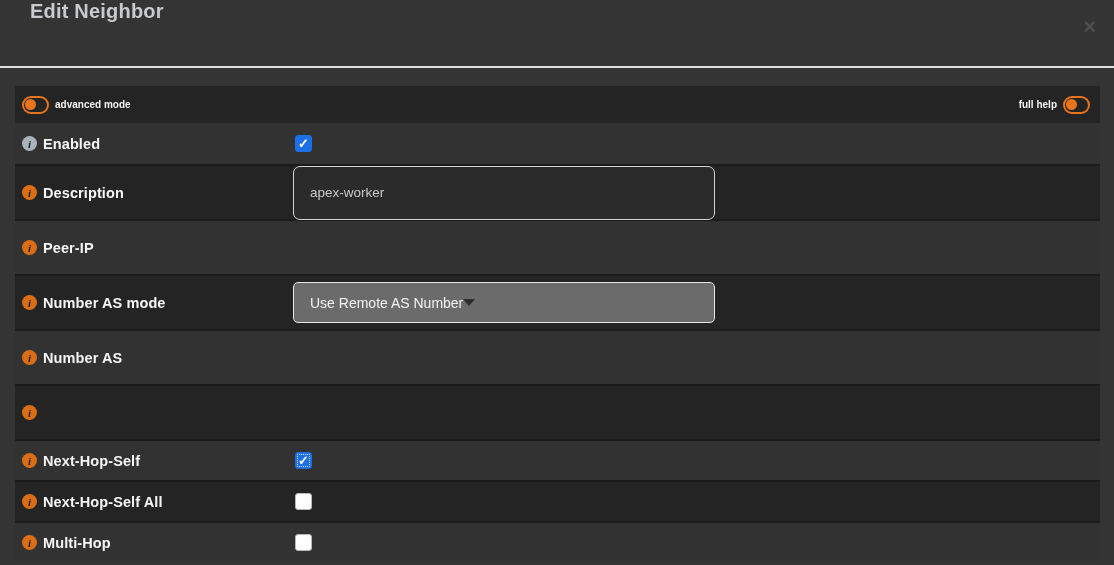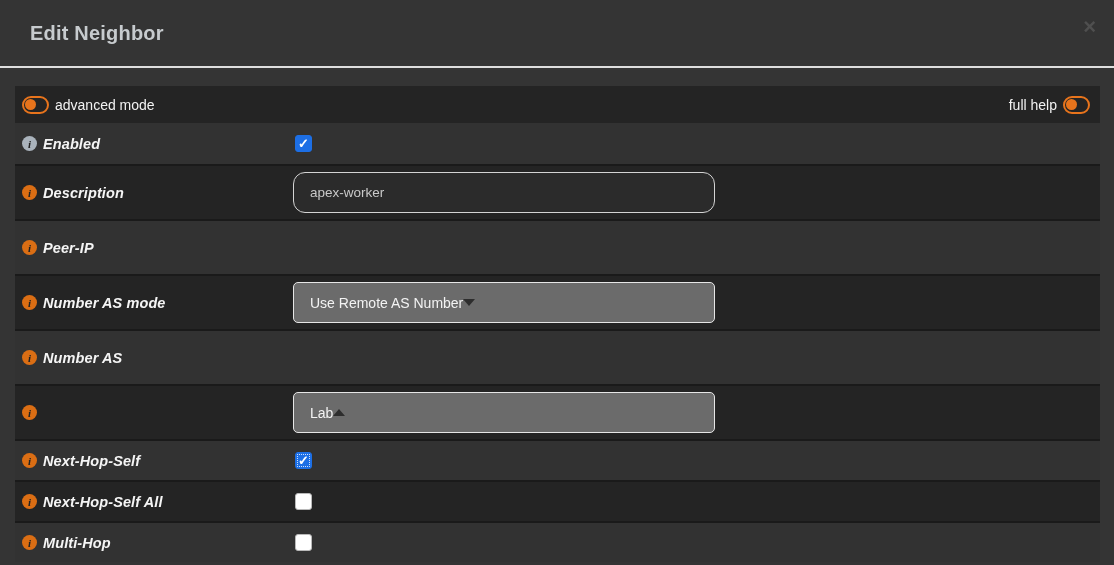--- a/index.html
+++ b/index.html
@@ -9,21 +9,21 @@
     font-family:"Liberation Sans", sans-serif;
     color:#f2f2f2;
   }
   
   .modal-header {
     height:68px;
     background:#343434;
     border-bottom:2px solid #dedede;
     position:relative;
     display:flex;
-    align-items:center;
+    align-items:flex-start;
   }
   .modal-title {
     margin-left:30px;
     font-size:20px;
     font-weight:bold;
     color:#c7cbce;
     letter-spacing:0.2px;
   }
   .close-btn {
     position:absolute;
@@ -61,21 +61,20 @@
   .control-cell {
     flex:1;
     display:flex;
     align-items:center;
   }
   .field-label {
     font-size:14.5px;
     font-weight:bold;
     color:#f5f5f5;
     letter-spacing:0.1px;
-    font-style:italic;
   }
   
   .info-icon {
     width:15px; height:15px;
     border-radius:50%;
     background:#db6e14;
     color:#222;
     font-family:"Liberation Serif", serif;
     font-style:italic;
     font-weight:bold;
@@ -98,23 +97,24 @@
     flex:0 0 27px;
   }
   .toggle-icon .knob {
     position:absolute;
     left:1px; top:1px;
     width:11px; height:11px;
     border-radius:50%;
     background:#e8741c;
   }
   .toggle-label {
-    font-size:14px;
+    font-size:10px;
     color:#f2f2f2;
     margin:0 6px;
+    font-weight:bold;
   }
   
   .checkbox {
     width:17px; height:17px;
     margin-left:2px;
     border-radius:3px;
     background:#ffffff;
     border:1px solid #b9b9b9;
     display:flex;
     align-items:center;
@@ -130,24 +130,24 @@
     font-size:13px;
     font-weight:bold;
     line-height:1;
   }
   .checkbox.focused {
     outline:1px dotted #cfe0fa;
     outline-offset:-3px;
   }
   
   .text-input {
-    width:422px; height:41px;
+    width:422px; height:54px;
     background:#2b2b2b;
     border:1px solid #d4d4d4;
-    border-radius:12px;
+    border-radius:7px;
     color:#c9c9c9;
     font-family:"Liberation Sans", sans-serif;
     font-size:13.5px;
     padding:0 16px;
     outline:none;
   }
   
   .select {
     width:422px; height:41px;
     background:#6b6b6b;
@@ -234,26 +234,20 @@
       <div class="row row-field light">
         <div class="label-cell">
           <span class="info-icon">i</span>
           <span class="field-label">Number AS</span>
         </div>
       </div>
       <div class="row row-field dark">
         <div class="label-cell">
           <span class="info-icon">i</span>
         </div>
-        <div class="control-cell">
-          <div class="select">
-            <span>Lab</span>
-            <span class="caret up"></span>
-          </div>
-        </div>
       </div>
       <div class="row row-checkbox light">
         <div class="label-cell">
           <span class="info-icon">i</span>
           <span class="field-label">Next-Hop-Self</span>
         </div>
         <div class="control-cell">
           <div class="checkbox checked focused">
             <span class="check-mark">✓</span>
           </div>

